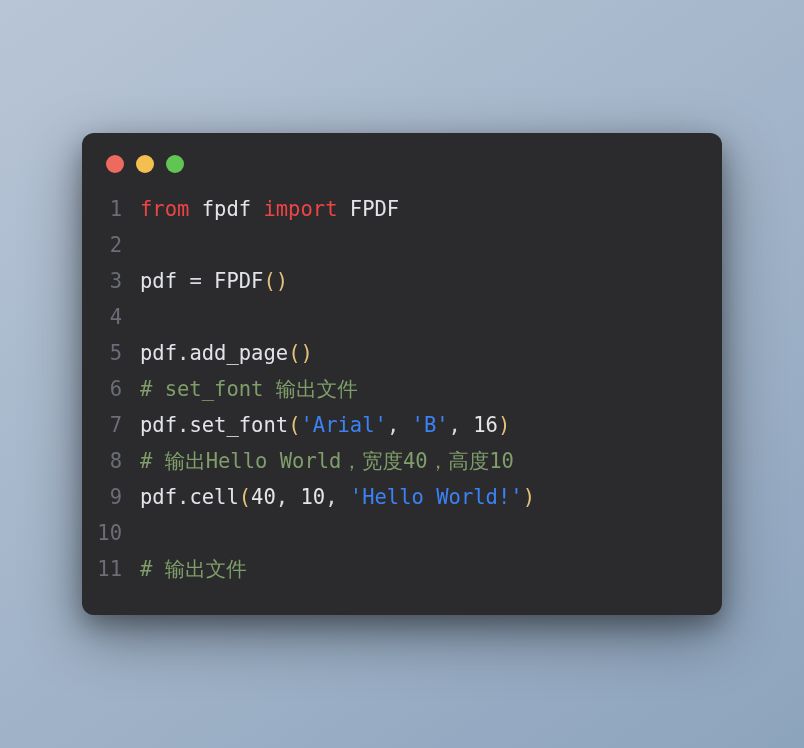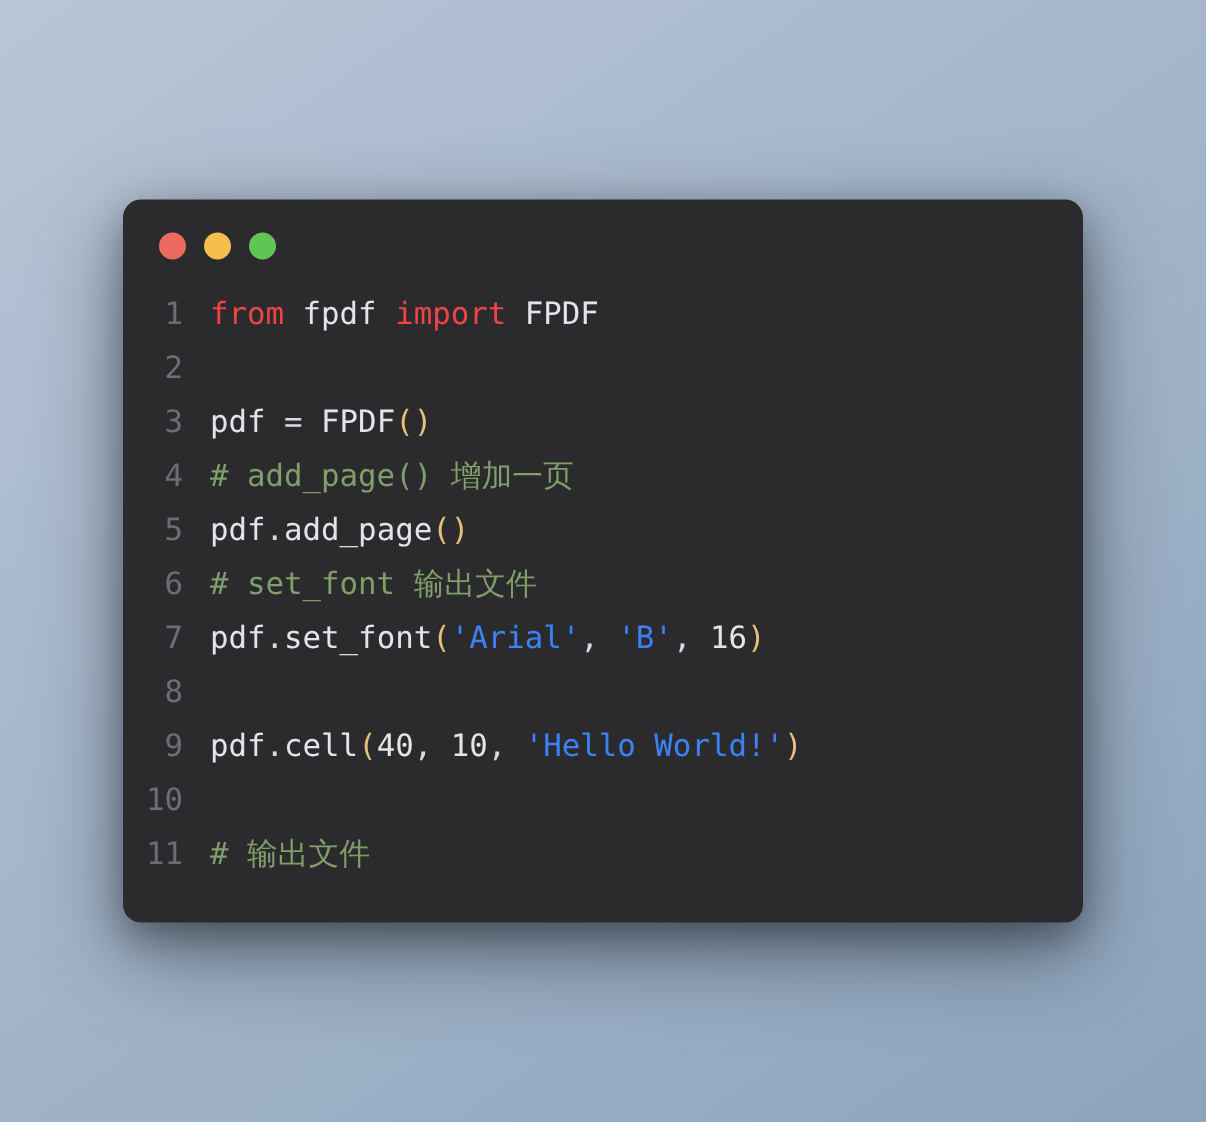--- a/index.html
+++ b/index.html
@@ -73,22 +73,22 @@
 <div class="window">
   <div class="titlebar">
     <div class="dot dot-red"></div>
     <div class="dot dot-yellow"></div>
     <div class="dot dot-green"></div>
   </div>
   <div class="code" id="code-area">
       <div class="line"><span class="lineno">1</span><span class="code-content"><span class="kw">from</span><span> </span><span class="ident">fpdf</span><span> </span><span class="kw">import</span><span> </span><span class="classname">FPDF</span></span></div>
       <div class="line"><span class="lineno">2</span><span class="code-content"></span></div>
       <div class="line"><span class="lineno">3</span><span class="code-content"><span class="ident">pdf</span><span> </span><span class="op">=</span><span> </span><span class="fn">FPDF</span><span class="paren">()</span></span></div>
-      <div class="line"><span class="lineno">4</span><span class="code-content"><span class="cmt"># add_page() 增加一页</span></span></div>
+      <div class="line"><span class="lineno">4</span></div>
       <div class="line"><span class="lineno">5</span><span class="code-content"><span class="ident">pdf</span><span class="op">.</span><span class="fn">add_page</span><span class="paren">()</span></span></div>
       <div class="line"><span class="lineno">6</span><span class="code-content"><span class="cmt"># set_font 输出文件</span></span></div>
       <div class="line"><span class="lineno">7</span><span class="code-content"><span class="ident">pdf</span><span class="op">.</span><span class="fn">set_font</span><span class="paren">(</span><span class="str">'Arial'</span><span class="op">, </span><span class="str">'B'</span><span class="op">, </span><span class="num">16</span><span class="paren">)</span></span></div>
-      <div class="line"><span class="lineno">8</span></div>
+      <div class="line"><span class="lineno">8</span><span class="code-content"><span class="cmt"># 输出Hello World，宽度40，高度10</span></span></div>
       <div class="line"><span class="lineno">9</span><span class="code-content"><span class="ident">pdf</span><span class="op">.</span><span class="fn">cell</span><span class="paren">(</span><span class="num">40</span><span class="op">, </span><span class="num">10</span><span class="op">, </span><span class="str">'Hello World!'</span><span class="paren">)</span></span></div>
       <div class="line"><span class="lineno">10</span><span class="code-content"></span></div>
       <div class="line"><span class="lineno">11</span><span class="code-content"><span class="cmt"># 输出文件</span></span></div>
     </div>
 </div>
 
 </body></html>

